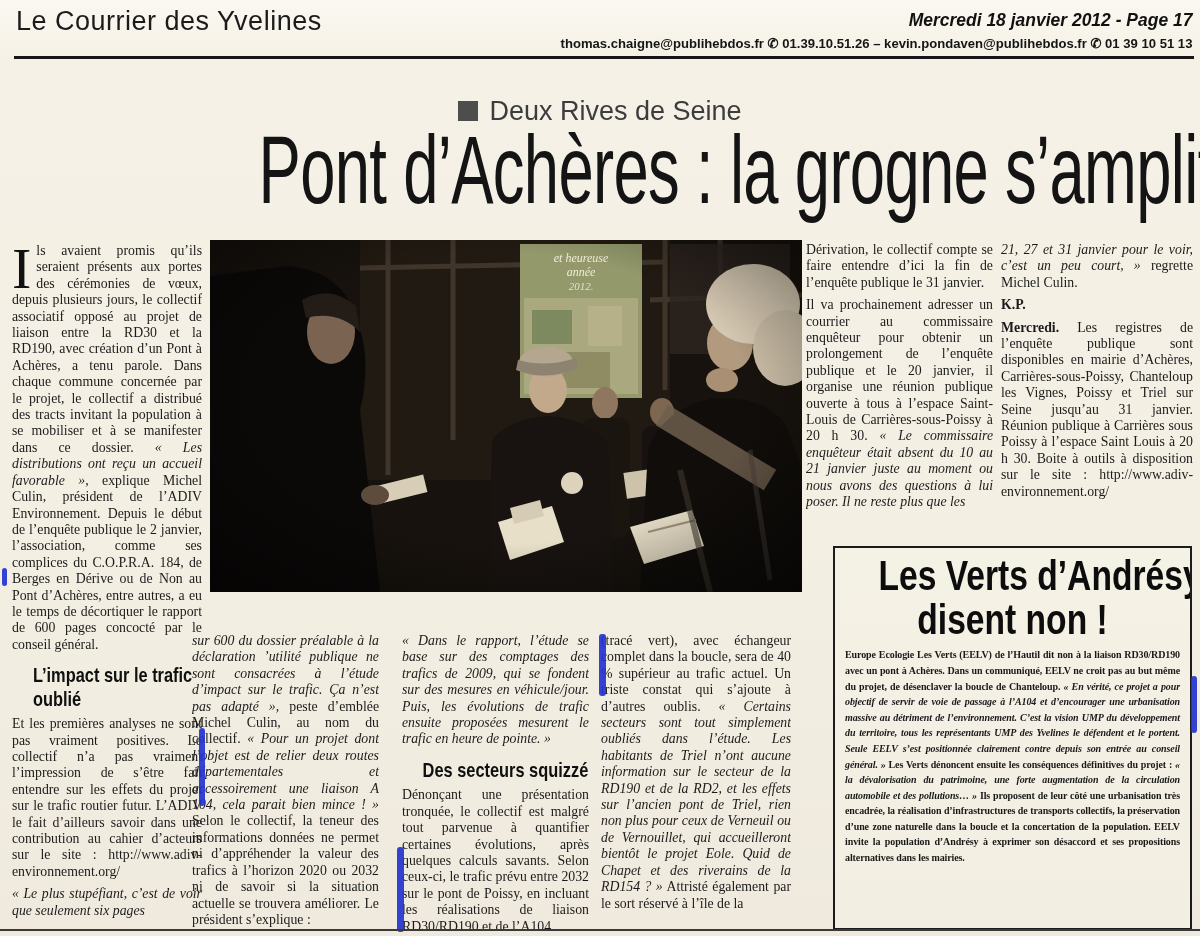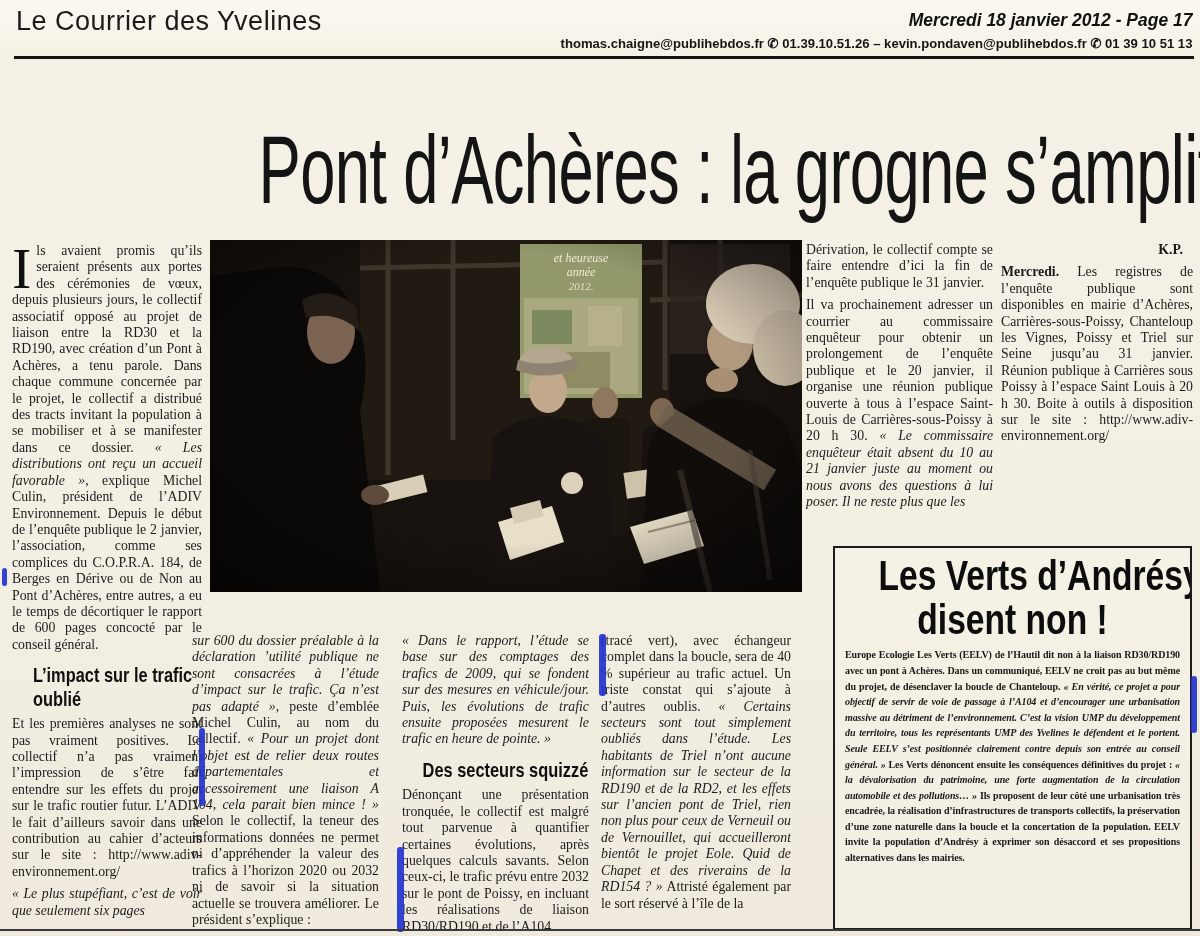--- a/index.html
+++ b/index.html
@@ -30,21 +30,21 @@
   .caption .sq{display:inline-block;width:11px;height:11px;background:#0e0e0e;margin-right:6px;}
   
   .col{position:absolute;text-align:justify;font-size:13.8px;line-height:16.4px;overflow:hidden;color:#1b1b1b;}
   .col p{margin:0 0 6px 0;}
   .col .i, .boxbody .i{font-style:italic;}
   .col .b, .boxbody .b{font-weight:bold;}
   .dropcap{float:left;font-size:58px;line-height:47px;padding:2px 5px 0 0;color:#111;}
   .subhead{margin:10px 0 6px 0;font-family:"Liberation Sans",sans-serif;
         font-weight:bold;color:#101010;}
   .subhead .ln{display:block;font-size:21px;line-height:1.12;transform:scaleX(.78);transform-origin:center;white-space:nowrap;}
-  .byline{text-align:right;font-weight:bold;padding-right:10px;}
+  .byline{font-weight:bold;padding-right:10px;}
   #col1{left:12px;top:243px;width:190px;height:690px;}
   #col2{left:192px;top:633px;width:187px;height:300px;}
   #col3{left:402px;top:633px;width:187px;height:300px;}
   #col4{left:601px;top:633px;width:190px;height:300px;}
   #col5{left:806px;top:242px;width:187px;height:302px;}
   #col6{left:1001px;top:242px;width:192px;height:302px;}
   
   .box{position:absolute;left:833px;top:546px;width:359px;height:384px;border:2px solid #1c1c1c;
         box-sizing:border-box;padding:4px 10px;overflow:hidden;background:rgba(250,246,236,.35);}
   .boxtitle{text-align:center;font-family:"Liberation Sans",sans-serif;font-weight:bold;color:#0d0d0d;margin:2px 0 6px 0;}
@@ -57,20 +57,23 @@
 </head>
 <body>
 
 <div id="page">
 
   <div class="masthead">Le Courrier des Yvelines</div>
   <div class="datepage">Mercredi 18 janvier 2012 - Page 17</div>
   <div class="contacts">thomas.chaigne@publihebdos.fr ✆ 01.39.10.51.26 – kevin.pondaven@publihebdos.fr ✆ 01 39 10 51 13</div>
   <div class="toprule"></div>
 
+  <div class="section">
+    <span class="sq"></span><span>Deux Rives de Seine</span>
+  </div>
 
   <div class="headline">
     <span class="inner">Pont d’Achères : la grogne s’amplifie</span>
   </div>
 
   <div class="photo">
     <svg width="592" height="352" viewBox="0 0 592 352">
       <defs>
         <radialGradient id="vg" cx="50%" cy="45%" r="75%">
           <stop offset="55%" stop-color="#000" stop-opacity="0"></stop>
@@ -165,20 +168,21 @@
       <p><span>Dénonçant une présentation tronquée, le collectif est malgré tout parvenue à quantifier certaines évolutions, après quelques calculs savants. Selon ceux-ci, le trafic prévu entre 2032 sur le pont de Poissy, en incluant les réalisations de liaison RD30/RD190 et de l’A104</span></p>
     </div>
   <div id="col4" class="col">
       <p><span>(tracé vert), avec échangeur complet dans la boucle, sera de 40 % supérieur au trafic actuel. Un triste constat qui s’ajoute à d’autres oublis. </span><span class="i">« Certains secteurs sont tout simplement oubliés dans l’étude. Les habitants de Triel n’ont aucune information sur le secteur de la RD190 et de la RD2, et les effets sur l’ancien pont de Triel, rien non plus pour ceux de Verneuil ou de Vernouillet, qui accueilleront bientôt le projet Eole. Quid de Chapet et des riverains de la RD154 ? »</span><span> Attristé également par le sort réservé à l’île de la</span></p>
     </div>
   <div id="col5" class="col">
       <p><span>Dérivation, le collectif compte se faire entendre d’ici la fin de l’enquête publique le 31 janvier.</span></p>
       <p><span>Il va prochainement adresser un courrier au commissaire enquêteur pour obtenir un prolongement de l’enquête publique et le 20 janvier, il organise une réunion publique ouverte à tous à l’espace Saint-Louis de Carrières-sous-Poissy à 20 h 30. </span><span class="i">« Le commissaire enquêteur était absent du 10 au 21 janvier juste au moment ou nous avons des questions à lui poser. Il ne reste plus que les</span></p>
     </div>
   <div id="col6" class="col">
+      <p><span class="i">21, 27 et 31 janvier pour le voir, c’est un peu court, »</span><span> regrette Michel Culin.</span></p>
       <p class="byline"><span class="b">K.P.</span></p>
       <p><span class="b">Mercredi.</span><span> Les registres de l’enquête publique sont disponibles en mairie d’Achères, Carrières-sous-Poissy, Chanteloup les Vignes, Poissy et Triel sur Seine jusqu’au 31 janvier. Réunion publique à Carrières sous Poissy à l’espace Saint Louis à 20 h 30. Boite à outils à disposition sur le site : http://www.adiv-environnement.org/</span></p>
     </div>
 
   <div class="box">
     <div class="boxtitle">
       <span class="ln">Les Verts d’Andrésy</span>
       <span class="ln">disent non !</span>
     </div>
     <div class="boxbody" id="boxbody"><span>Europe Ecologie Les Verts (EELV) de l’Hautil dit non à la liaison RD30/RD190 avec un pont à Achères. Dans un communiqué, EELV ne croit pas au but même du projet, de désenclaver la boucle de Chanteloup. </span><span class="i">« En vérité, ce projet a pour objectif de servir de voie de passage à l’A104 et d’encourager une urbanisation massive au détriment de l’environnement. C’est la vision UMP du développement du territoire, tous les représentants UMP des Yvelines le défendent et le portent. Seule EELV s’est positionnée clairement contre depuis son entrée au conseil général. »</span><span> Les Verts dénoncent ensuite les conséquences définitives du projet : </span><span class="i">« la dévalorisation du patrimoine, une forte augmentation de la circulation automobile et des pollutions… »</span><span> Ils proposent de leur côté une urbanisation très encadrée, la réalisation d’infrastructures de transports collectifs, la préservation d’une zone naturelle dans la boucle et la concertation de la population. EELV invite la population d’Andrésy à exprimer son désaccord et ses propositions alternatives dans les mairies.</span></div>

